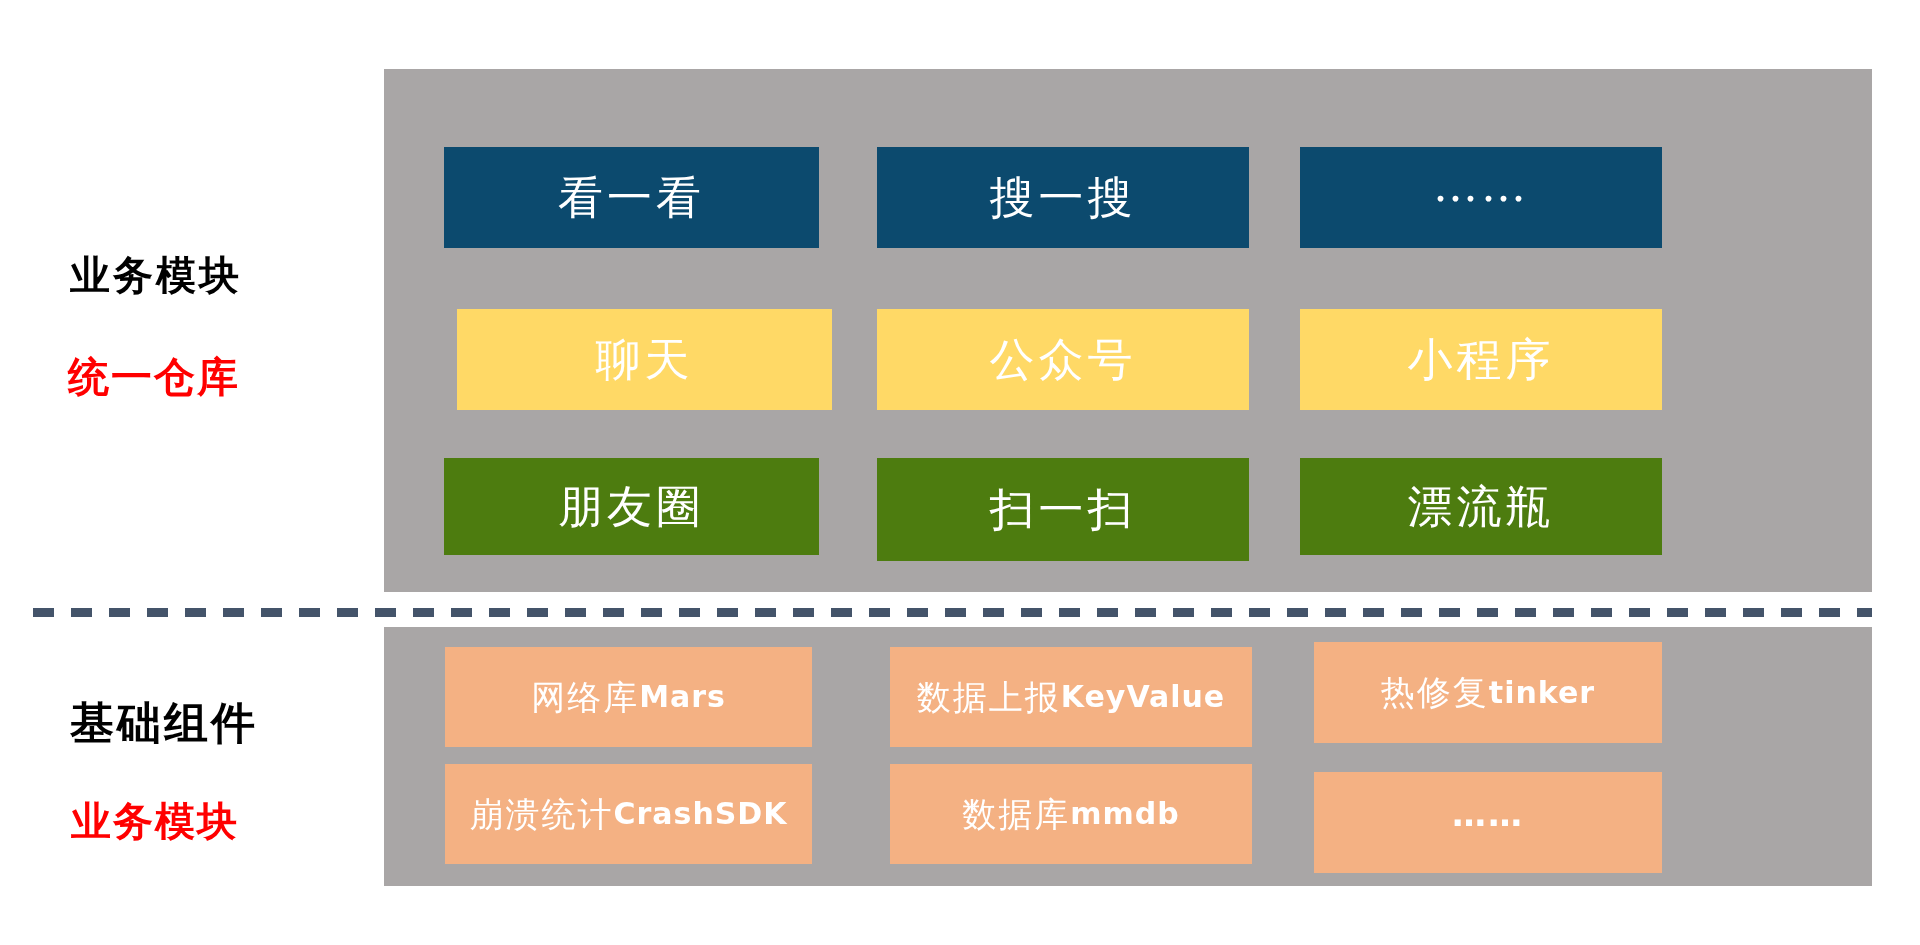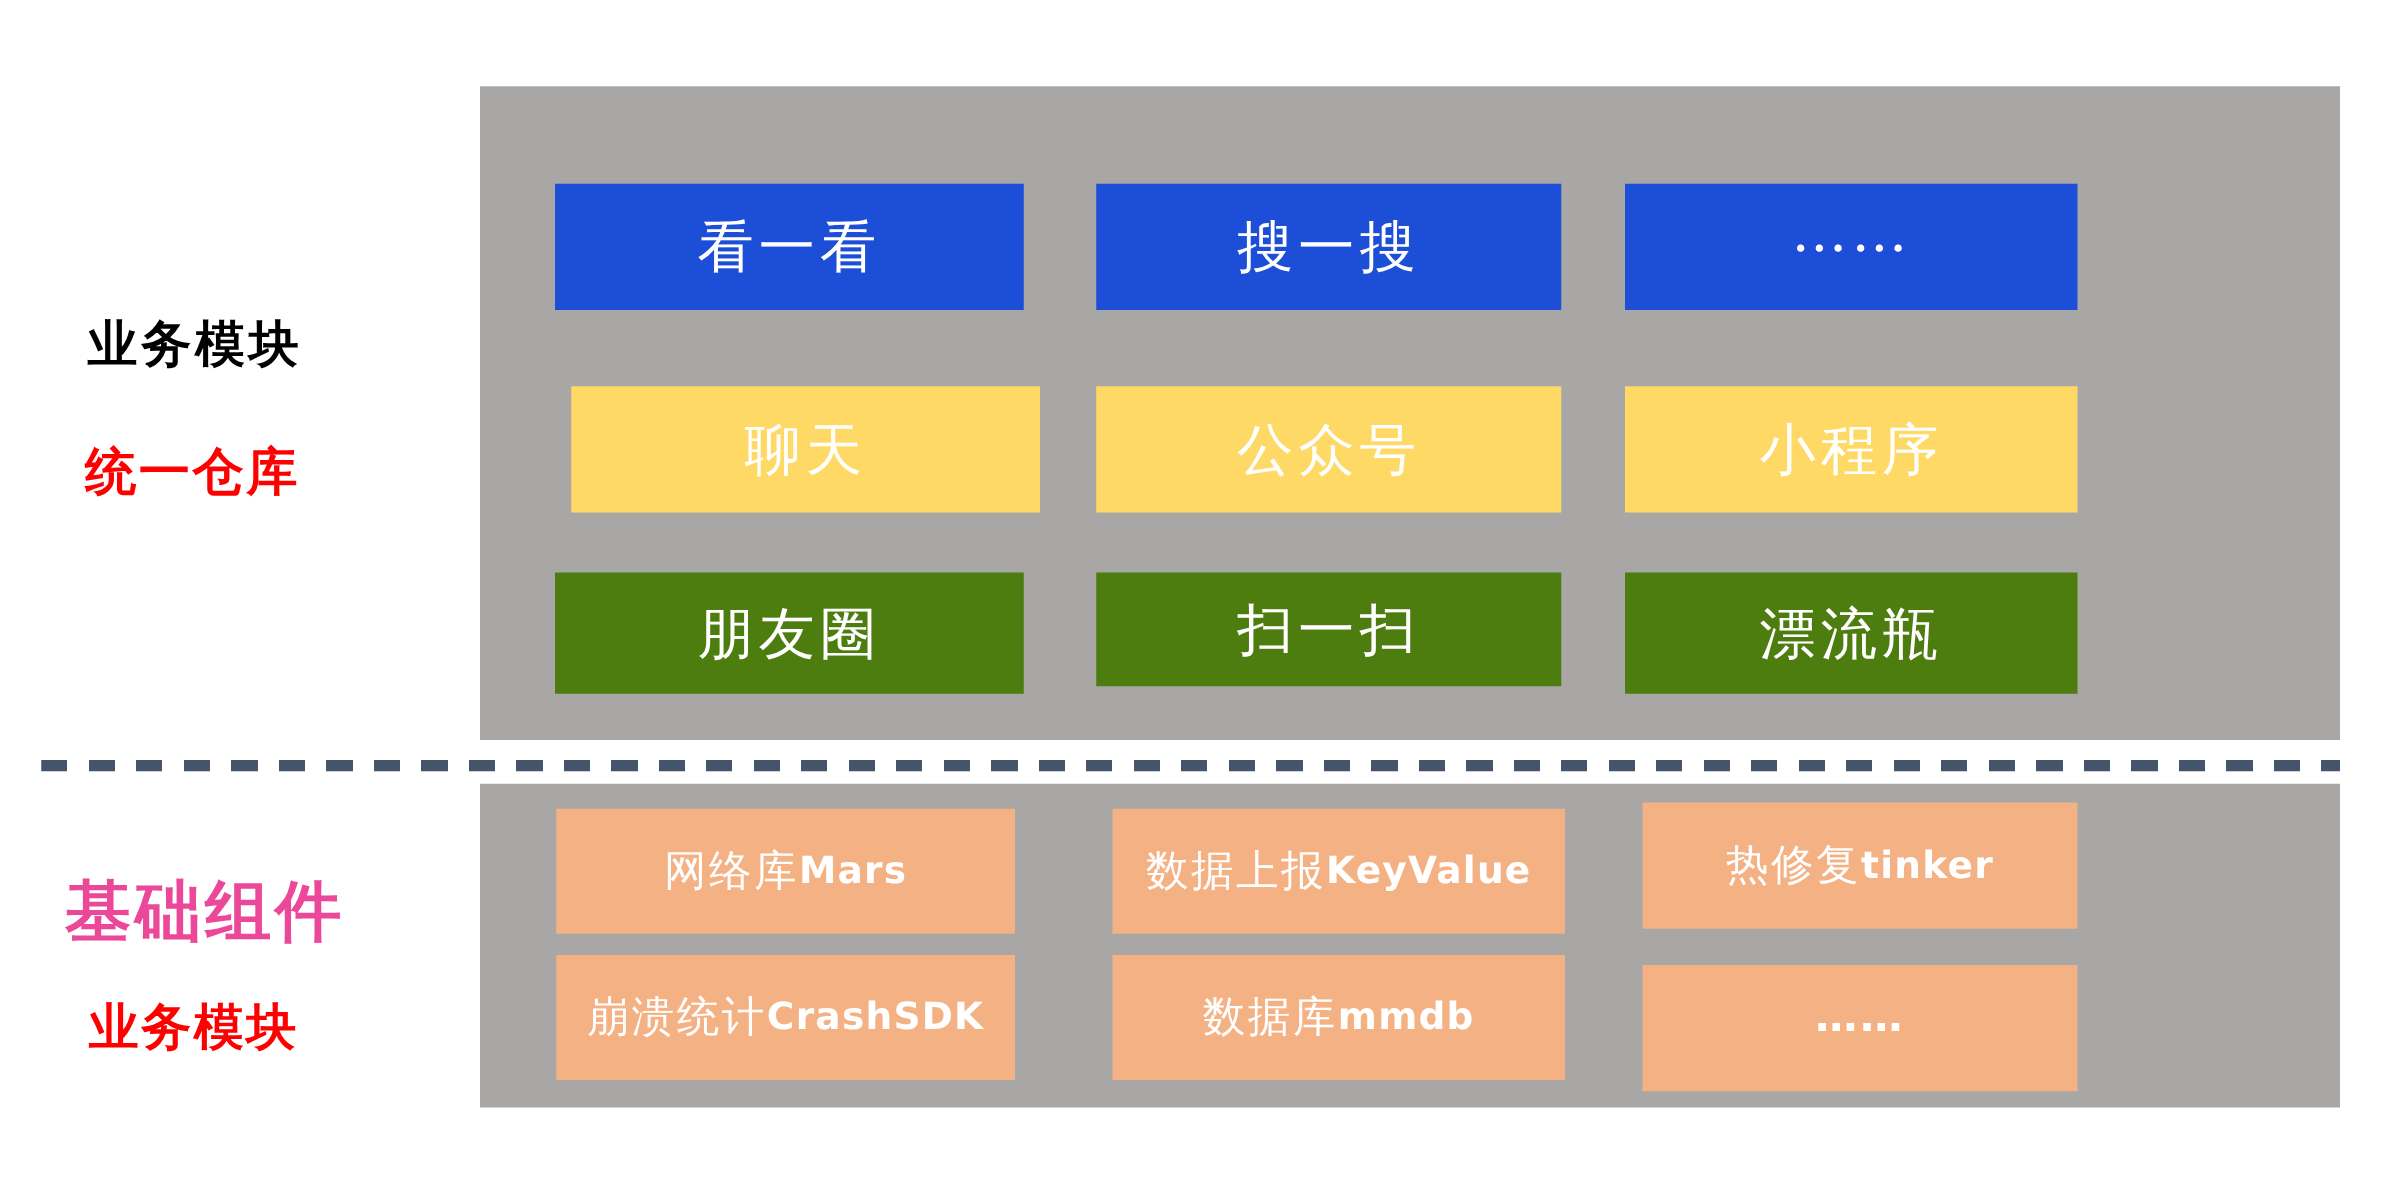--- a/index.html
+++ b/index.html
@@ -5,36 +5,36 @@
   html,body { margin:0; padding:0; background:#ffffff; }
   .canvas {
     position:relative; width:1920px; height:945px; background:#ffffff;
     overflow:hidden; font-family:"DejaVu Serif","Liberation Serif",serif;
   }
   .panel { position:absolute; left:384px; top:69px; width:1488px; height:817px; background:#a9a6a6; }
 
   
   .box { position:absolute; display:flex; align-items:center; justify-content:center;
          color:#ffffff; text-align:center; }
-  .blue   { background:#1d4ed8; }
+  .blue   { background:#0c4a6e; }
   .yellow { background:#ffd966; }
   .green  { background:#4d7c0f; }
   .orange { background:#f4b183; }
 
   .module { font-size:45px; letter-spacing:4px; }
 
   
   .b1{left:444px;top:147px;width:375px;height:101px}
   .b2{left:877px;top:147px;width:372px;height:101px}
   .b3{left:1300px;top:147px;width:362px;height:101px}
   .b4{left:457px;top:309px;width:375px;height:101px}
   .b5{left:877px;top:309px;width:372px;height:101px}
   .b6{left:1300px;top:309px;width:362px;height:101px}
   .b7{left:444px;top:458px;width:375px;height:97px}
-  .b8{left:877px;top:458px;width:372px;height:91px}
+  .b8{left:877px;top:458px;width:372px;height:103px}
   .b9{left:1300px;top:458px;width:362px;height:97px}
 
   
   .f1{left:445px;top:647px;width:367px;height:100px}
   .f2{left:890px;top:647px;width:362px;height:100px}
   .f3{left:1314px;top:642px;width:348px;height:101px}
   .f4{left:445px;top:764px;width:367px;height:100px}
   .f5{left:890px;top:764px;width:362px;height:100px}
   .f6{left:1314px;top:772px;width:348px;height:101px}
 
@@ -51,21 +51,21 @@
   
   .divider-band   { position:absolute; left:0; top:592px; width:1920px; height:35px; background:#ffffff; }
   .divider-dashes { position:absolute; left:33px; top:608px; width:1839px; height:9px;
                     background:repeating-linear-gradient(90deg,#44546a 0px,#44546a 21px,
                                rgba(0,0,0,0) 21px,rgba(0,0,0,0) 38px); }
 
   
   .side-label { position:absolute; font-weight:bold; white-space:nowrap; }
   .business-title   { left:70px; top:248px; font-size:40px; color:#000000; letter-spacing:3px; }
   .business-sub     { left:68px; top:350px; font-size:41px; color:#ff0000; letter-spacing:2px; }
-  .foundation-title { left:52px; top:694px; font-size:53px; color:#ec4899; letter-spacing:3px; }
+  .foundation-title { left:70px; top:694px; font-size:44px; color:#000000; letter-spacing:3px; }
   .foundation-sub   { left:71px; top:794px; font-size:40px; color:#ff0000; letter-spacing:2px; }
 </style>
 </head>
 <body>
 
 <div class="canvas">
 
   <div class="panel"></div>
 
   <div class="box blue b1">

